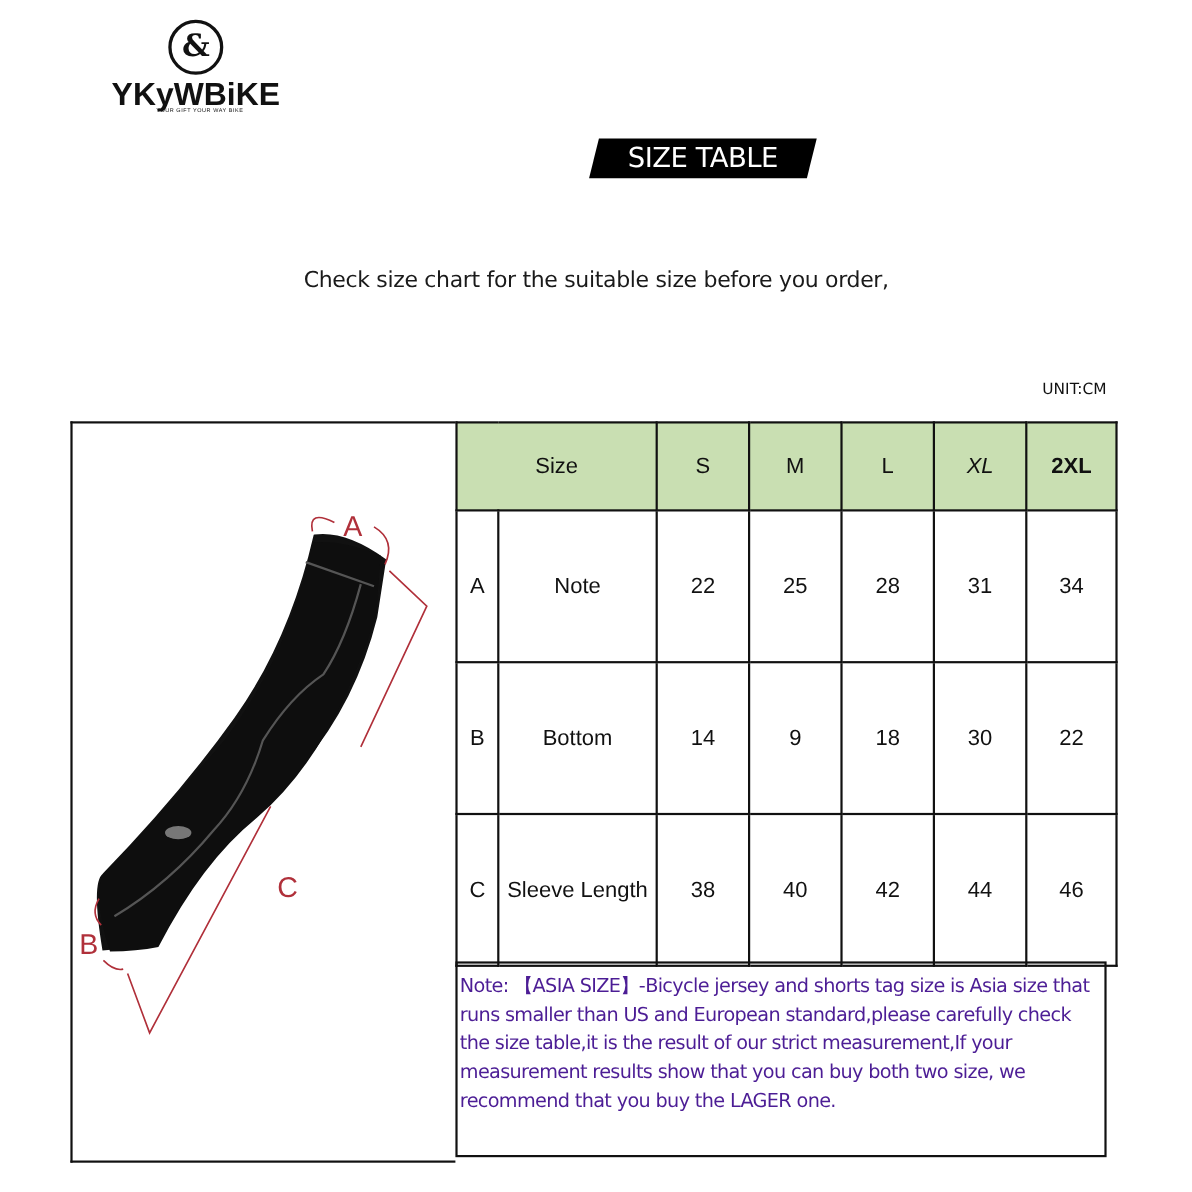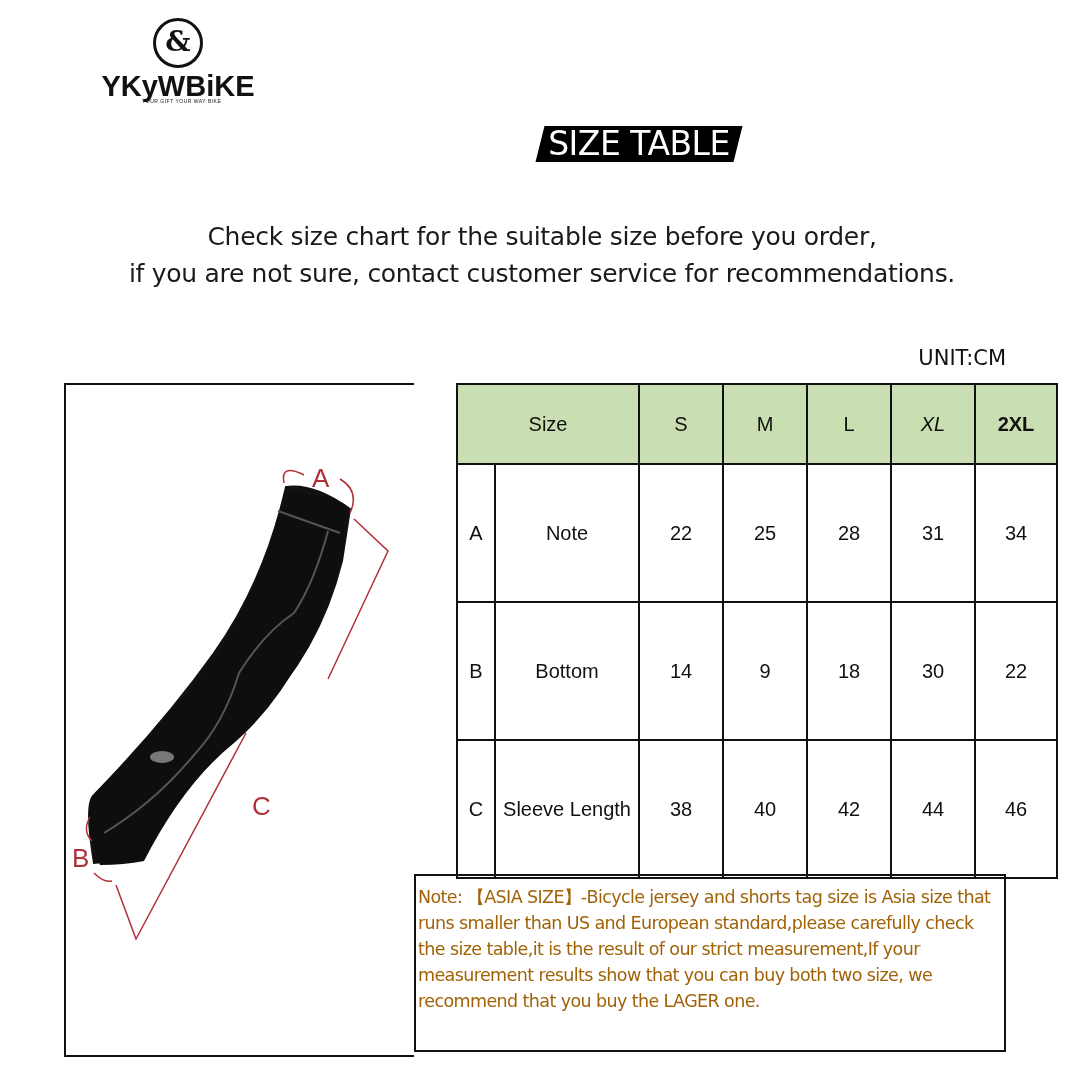--- a/index.html
+++ b/index.html
@@ -3,53 +3,52 @@
 <meta charset="utf-8">
 <style>
   html, body { margin:0; padding:0; background:#fff; }
   body { width:1084px; height:1084px; position:relative; overflow:hidden; font-family:"Liberation Sans", sans-serif; color:#111; }
   .logo { position:absolute; left:98px; top:18px; width:160px; height:92px; text-align:center; }
   .logo-circle { width:44px; height:44px; border:3px solid #111; border-radius:50%; margin:0 auto; position:relative; }
   .logo-glyph { position:absolute; left:0; top:3px; width:44px; text-align:center; font-size:28px; font-weight:bold; font-family:"DejaVu Serif", serif; line-height:36px; }
   .logo-name { font-size:29px; font-weight:bold; letter-spacing:0px; margin-top:6px; line-height:24px; }
   .logo-tag { font-size:5px; letter-spacing:0.5px; margin-left:44px; text-align:left; }
   .banner { position:absolute; left:540px; top:126px; width:198px; height:36px; background:#000; transform:skewX(-14deg); }
-  .banner-text { position:absolute; left:540px; top:126px; width:198px; height:36px; line-height:36px; text-align:center; color:#fff; font-size:33px; font-family:"DejaVu Sans", sans-serif; letter-spacing:-0.5px; }
-  .instr { position:absolute; left:0; top:218px; width:1084px; text-align:center; font-family:"DejaVu Sans", sans-serif; font-size:25px; line-height:37px; color:#1a1a1a; letter-spacing:-0.3px; }
-  .unit { position:absolute; right:78px; top:346px; font-family:"DejaVu Sans", sans-serif; font-size:21px; color:#111;margin-left:32px; }
+  .banner-text { position:absolute; left:540px; top:126px; width:198px; height:36px; line-height:36px; text-align:center; color:#fff; font-size:25px; font-family:"DejaVu Sans", sans-serif; letter-spacing:-0.5px; }
+  .instr { position:absolute; left:0; top:236px; width:1084px; text-align:center; font-family:"DejaVu Sans", sans-serif; font-size:20px; line-height:37px; color:#1a1a1a; letter-spacing:-0.3px; }
+  .unit { position:absolute; right:78px; top:346px; font-family:"DejaVu Sans", sans-serif; font-size:14px; color:#111;margin-left:32px; }
   .frame { position:absolute; left:64px; top:383px; width:348px; height:670px; border:2px solid #111; border-right:none; }
   .sleeve { position:absolute; left:64px; top:383px; width:350px; height:672px; }
-  table.size { position:absolute; left:414px; top:383px; border-collapse:collapse;margin-left:42px; }
+  table.size { position:absolute; left:414px; top:383px; border-collapse:collapse; }
   table.size td { border:2px solid #111; text-align:center; font-size:20px; padding:0; }
   .hdr td { background:#c9dfb2; height:78px; }
   .hdr td.size-h { width:180px; }
   .hdr td.col { font-size:20px; }
   .letter { background:#c9dfb2; width:36px; font-size:20px; }
   .rowlbl { width:142px; background:#fff; white-space:nowrap; overflow:hidden; }
   .row td { height:136px; background:#fff; }
   .c1 { width:82px; } .c2 { width:82px; } .c3 { width:82px; } .c4 { width:82px;font-style:italic; } .c5 { width:80px;font-weight:bold; }
-  .note { position:absolute; left:414px; top:874px; width:592px; height:178px; border:2px solid #111; border-left:2px solid #111; font-family:"DejaVu Sans", sans-serif; font-size:17.5px; line-height:26px; letter-spacing:-0.6px; padding:8px 0 0 2px; box-sizing:border-box; color:#a16207; }
+  .note { position:absolute; left:414px; top:874px; width:592px; height:178px; border:2px solid #111; border-left:2px solid #111; font-family:"DejaVu Sans", sans-serif; font-size:17.5px; line-height:26px; letter-spacing:-0.6px; padding:8px 0 0 2px; box-sizing:border-box; color:#4c1d95; }
 </style>
 </head>
 <body>
 
 <div class="logo">
   <div class="logo-circle">
     <div class="logo-glyph">&amp;</div>
   </div>
   <div class="logo-name">YKyWBiKE</div>
   <div class="logo-tag">YOUR GIFT YOUR WAY BIKE</div>
 </div>
 
 <div class="banner"></div>
 <div class="banner-text">SIZE TABLE</div>
 
 <div class="instr">
   <div>Check size chart for the suitable size before you order,</div>
-  <div>if you are not sure, contact customer service for recommendations.</div>
 </div>
 
 <div class="unit">UNIT:CM</div>
 
 <div class="frame"></div>
 <svg class="sleeve" viewBox="0 0 350 672" xmlns="http://www.w3.org/2000/svg">
 
   <path d="M222 104 Q250 100 286 126 L278 178 Q250 290 160 360 Q110 400 74 476 L30 480 Q20 420 30 412 Q100 340 150 270 Q200 200 222 104 Z" fill="#111" stroke="#111" stroke-width="2"></path>
   <path d="M220 110 Q250 108 282 122 L278 175 Q240 300 170 360 Q120 400 80 478 Q60 482 36 482 Q22 440 28 414 Q80 360 140 290 Q200 210 220 110 Z" fill="#0e0e0e"></path>
   <path d="M214 128 L276 150" stroke="#555" stroke-width="2" fill="none"></path>

